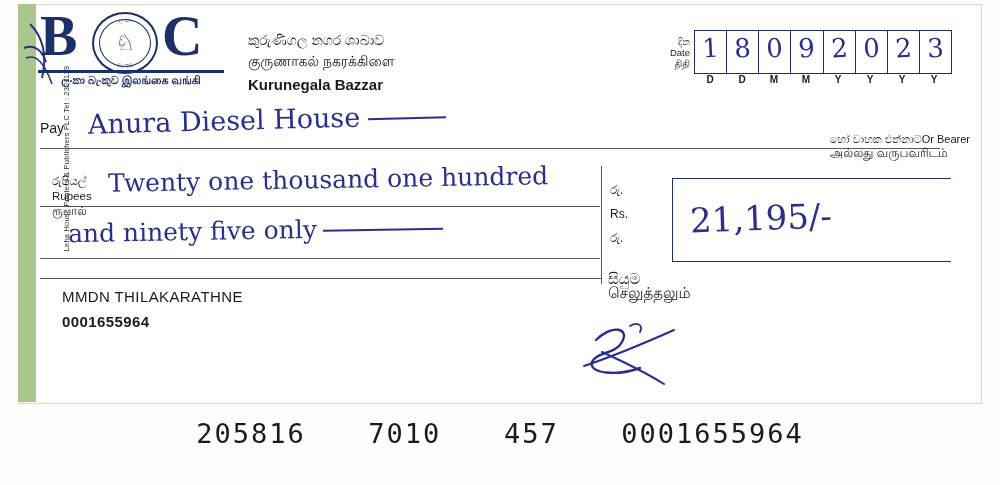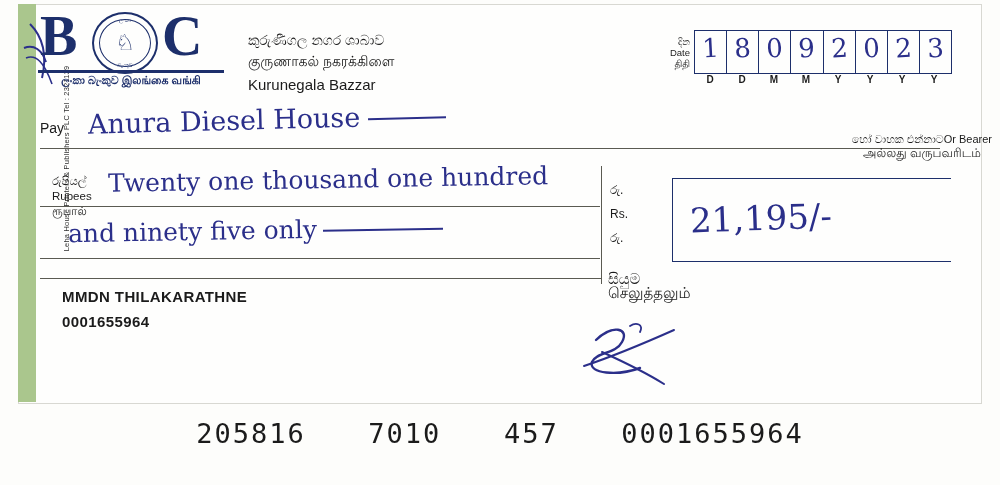--- a/index.html
+++ b/index.html
@@ -136,21 +136,21 @@
   
   .branch {
     position: absolute;
     left: 248px;
     top: 30px;
     width: 290px;
   }
   .branch div { color: #1b1b1b; white-space: nowrap; }
   .branch .si { font-size: 14px; line-height: 21px; }
   .branch .ta { font-size: 14px; line-height: 21px; }
-  .branch .en { font-size: 15px; font-weight: normal; line-height: 22px; margin-top: 2px;}
+  .branch .en { font-size: 15px; font-weight: bold; line-height: 22px; margin-top: 2px;}
 
   
   .date-label {
     position: absolute;
     left: 650px;
     top: 36px;
     font-size: 9.5px;
     line-height: 11px;
     color: #1b1b1b;
     text-align: right;
@@ -221,23 +221,23 @@
   .pay-hw .tail {
     display: inline-block;
     width: 78px;
     border-bottom: 2px solid #2b2f8a;
     margin-left: 8px;
     vertical-align: 6px;
   }
 
   .bearer {
     position: absolute;
-    right: 8px;
+    right: 30px;
     top: 132px;
-    text-align: center;
+    text-align: left;
     font-size: 11px;
     line-height: 14px;
     color: #1b1b1b;
     white-space: nowrap;
   }
   .bearer .l2 { font-size: 12px; }
 
   
   .rupees-label {
     position: absolute;
@@ -345,21 +345,21 @@
     left: 40px;
     top: 278px;
     width: 562px;
     border-bottom: 1.1px solid #5a5a52;
   }
   .acct-name {
     position: absolute;
     left: 62px;
     top: 288px;
     font-size: 15px;
-    font-weight: bold;
+    font-weight: normal;
     letter-spacing: .4px;
     color: #1b1b1b;
   }
   .acct-no {
     position: absolute;
     left: 62px;
     top: 313px;
     font-size: 15px;
     font-weight: bold;
     letter-spacing: .4px;

